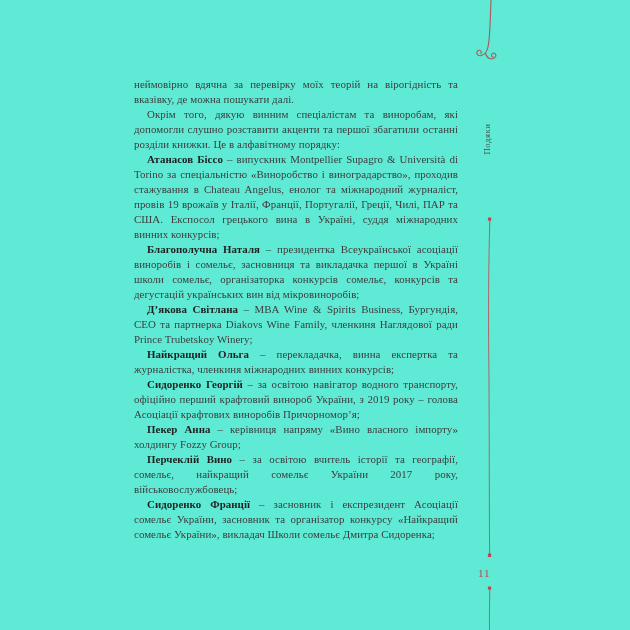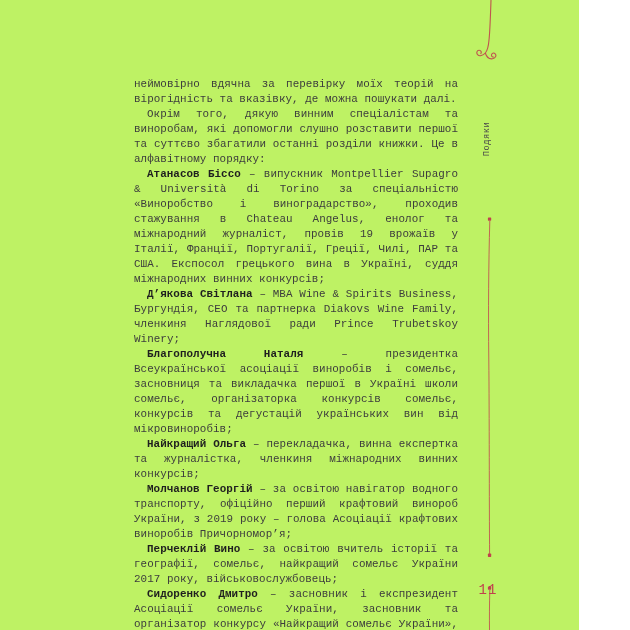--- a/index.html
+++ b/index.html
@@ -3,40 +3,40 @@
 <meta charset="utf-8">
 <style>
   :root{
     --accent:#c0434d;
     --body-text:#3d3d3d;
     --name-text:#1f1f1f;
     --label-text:#4a4a4a;
   }
   html,body{margin:0;padding:0;background:#ffffff;}
   .page{
-    position:relative;width:579px;height:630px;background:#bef264;overflow:hidden;
-    font-family:Liberation Mono, monospace;
+    position:relative;width:630px;height:630px;background:#5eead4;overflow:hidden;
+    font-family:Liberation Serif, serif;
   }
   .text-column{
     position:absolute;left:134px;top:77px;width:324px;
     font-size:10.9px;line-height:15px;text-align:justify;color:var(--body-text);
     letter-spacing:0.05px;
   }
   .para{margin:0;}
   .para.indent{text-indent:13px;}
   .entry-name{font-weight:bold;color:var(--name-text);}
   .side-label-wrap{position:absolute;left:477px;top:111px;width:20px;height:56px;}
   .side-label{
     position:absolute;left:50%;top:50%;
     transform:translate(-50%,-50%) rotate(-90deg);
     white-space:nowrap;font-size:8.6px;letter-spacing:0.6px;color:var(--label-text);
   }
   .page-number{
-    position:absolute;left:478px;top:582px;width:20px;text-align:center;
-    font-size:14px;color:var(--accent);letter-spacing:1px;
+    position:absolute;left:478px;top:567px;width:20px;
+    font-size:11px;color:var(--accent);letter-spacing:1px;
   }
   .decor-svg{position:absolute;left:0;top:0;width:630px;height:630px;pointer-events:none;}
   .decor-stroke{fill:none;stroke:var(--accent);}
   .decor-fill{fill:var(--accent);stroke:none;}
 </style>
 </head>
 <body>
 
 <div class="page">
 
@@ -53,28 +53,29 @@
     <path class="decor-stroke" stroke-width="1" opacity="0.8" d="M489.8,221 C488.6,265 488.2,310 488.8,360 C489.4,415 489.2,500 489.6,555"></path>
     <rect class="decor-fill" x="487.9" y="217.4" width="3.3" height="3.3" rx="0.6"></rect>
     <rect class="decor-fill" x="487.9" y="553.6" width="3.3" height="3.3" rx="0.6"></rect>
 
     <path class="decor-stroke" stroke-width="1" opacity="0.8" d="M489.8,590 C489.4,605 489.4,618 489.5,630"></path>
     <rect class="decor-fill" x="487.9" y="586.4" width="3.3" height="3.3" rx="0.6"></rect>
   </svg>
 
   <div class="text-column">
       <p class="para">неймовірно вдячна за перевірку моїх теорій на вірогідність та вказівку, де можна пошукати далі.</p>
-      <p class="para indent">Окрім того, дякую винним спеціалістам та виноробам, які допомогли слушно розставити першої та суттєво збагатили останні розділи книжки. Це в алфавітному порядку:</p>
+      <p class="para indent">Окрім того, дякую винним спеціалістам та виноробам, які допомогли слушно розставити акценти та першої збагатили останні розділи книжки. Це в алфавітному порядку:</p>
       <p class="para indent"><span class="entry-name">Атанасов Біссо </span>– випускник Montpellier Supagro &amp; Università di Torino за спеціальністю «Виноробство і виноградарство», проходив стажування в Chateau Angelus, енолог та міжнародний журналіст, провів 19 врожаїв у Італії, Франції, Португалії, Греції, Чилі, ПАР та США. Експосол грецького вина в Україні, суддя міжнародних винних конкурсів;</p>
+      <p class="para indent"><span class="entry-name">Благополучна Наталя </span>– президентка Всеукраїнської асоціації виноробів і сомельє, засновниця та викладачка першої в Україні школи сомельє, організаторка конкурсів сомельє, конкурсів та дегустацій українських вин від мікровиноробів;</p>
       <p class="para indent"><span class="entry-name">Д’якова Світлана </span>– MBA Wine &amp; Spirits Business, Бургундія, CEO та партнерка Diakovs Wine Family, членкиня Наглядової ради Prince Trubetskoy Winery;</p>
-      <p class="para indent"><span class="entry-name">Благополучна Наталя </span>– президентка Всеукраїнської асоціації виноробів і сомельє, засновниця та викладачка першої в Україні школи сомельє, організаторка конкурсів сомельє, конкурсів та дегустацій українських вин від мікровиноробів;</p>
       <p class="para indent"><span class="entry-name">Найкращий Ольга </span>– перекладачка, винна експертка та журналістка, членкиня міжнародних винних конкурсів;</p>
-      <p class="para indent"><span class="entry-name">Молчанов Георгій </span>– за освітою навігатор водного транспорту, офіційно перший крафтовий винороб України, з 2019 року – голова Асоціації крафтових виноробів Причорномор’я;</p>
+      <p class="para indent"><span class="entry-name">Сидоренко Георгій </span>– за освітою навігатор водного транспорту, офіційно перший крафтовий винороб України, з 2019 року – голова Асоціації крафтових виноробів Причорномор’я;</p>
+      <p class="para indent"><span class="entry-name">Пекер Анна </span>– керівниця напряму «Вино власного імпорту» холдингу Fozzy Group;</p>
       <p class="para indent"><span class="entry-name">Перчеклій Вино </span>– за освітою вчитель історії та географії, сомельє, найкращий сомельє України 2017 року, військовослужбовець;</p>
-      <p class="para indent"><span class="entry-name">Сидоренко Дмитро </span>– засновник і експрезидент Асоціації сомельє України, засновник та організатор конкурсу «Найкращий сомельє України», викладач Школи сомельє Дмитра Сидоренка;</p>
+      <p class="para indent"><span class="entry-name">Сидоренко Франції </span>– засновник і експрезидент Асоціації сомельє України, засновник та організатор конкурсу «Найкращий сомельє України», викладач Школи сомельє Дмитра Сидоренка;</p>
     </div>
 
   <div class="side-label-wrap">
     <span class="side-label">Подяки</span>
   </div>
 
   <div class="page-number">11</div>
 
 </div>
 

